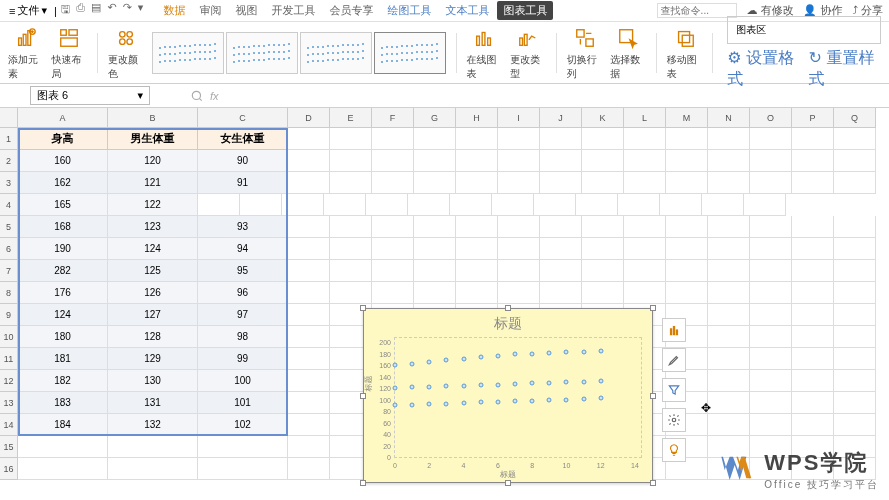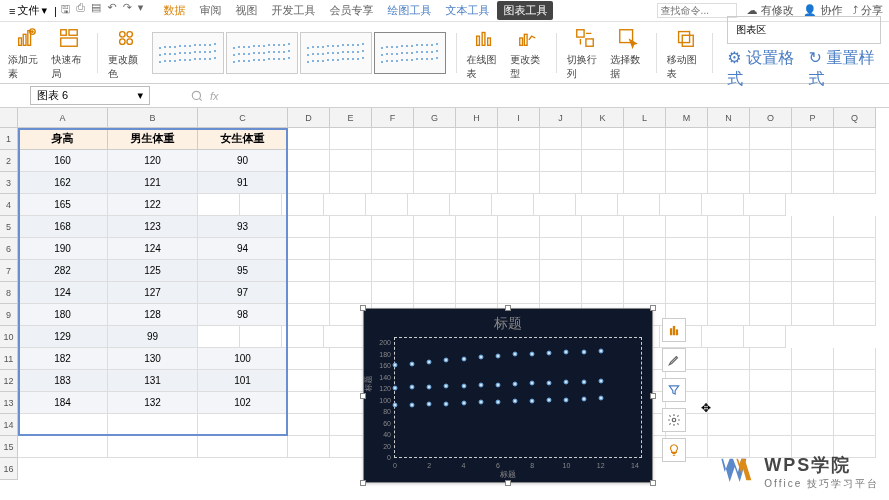--- a/index.html
+++ b/index.html
@@ -40,37 +40,37 @@
 .colheads{display:flex;height:20px}
 .colhead{height:20px;border-right:1px solid #ccc;border-bottom:1px solid #ccc;background:#f3f3f3;display:flex;align-items:center;justify-content:center;font-size:9px;color:#555}
 .cA,.cB,.cC{width:90px}
 .cD,.cE,.cF,.cG,.cH,.cI,.cJ,.cK,.cL,.cM,.cN,.cO,.cP,.cQ{width:42px}
 .datarow{display:flex;height:22px}
 .cell{border-right:1px solid #ddd;border-bottom:1px solid #ddd;display:flex;align-items:center;justify-content:center;font-size:10px}
 .thead{background:#fdf1e3;font-weight:bold;font-size:11px;border-color:#ccc}
 .tbody{background:#f3f5f8}
 .tbody.alt{background:#eef1f5}
 .data-tbl{position:relative}
-.chart-float{position:absolute;left:345px;top:200px;width:290px;height:175px;background:#0f172a;border:1px solid #888;box-shadow:0 1px 3px rgba(0,0,0,.2)}
+.chart-float{position:absolute;left:345px;top:200px;width:290px;height:175px;background:#fef9c3;border:1px solid #888;box-shadow:0 1px 3px rgba(0,0,0,.2)}
 .chart-float .h{position:absolute;width:6px;height:6px;background:#fff;border:1px solid #888}
 .h.tl{top:-4px;left:-4px}.h.tr{top:-4px;right:-4px}.h.bl{bottom:-4px;left:-4px}.h.br{bottom:-4px;right:-4px}
 .h.tm{top:-4px;left:50%;margin-left:-3px}.h.bm{bottom:-4px;left:50%;margin-left:-3px}
 .h.ml{left:-4px;top:50%;margin-top:-3px}.h.mr{right:-4px;top:50%;margin-top:-3px}
 .chart-title{text-align:center;padding:6px;color:#888;font-size:14px}
 .chart-body{position:absolute;left:30px;top:28px;right:10px;bottom:24px;border:1px dashed #ccc}
 .ylabel{position:absolute;left:4px;top:50%;transform:rotate(-90deg) translateX(10px);transform-origin:left;font-size:8px;color:#888}
 .xlabel{position:absolute;bottom:2px;left:50%;transform:translateX(-50%);font-size:8px;color:#888}
 .side-tools{position:absolute;left:644px;top:210px;width:26px;display:flex;flex-direction:column;gap:6px}
 .tool-btn{width:24px;height:24px;border:1px solid #ccc;display:flex;align-items:center;justify-content:center;cursor:pointer;background:#fff}
 .tool-btn svg{width:14px;height:14px}
 .cursor{position:absolute;left:683px;top:293px;font-size:12px}
 .watermark{position:absolute;right:10px;bottom:8px;display:flex;align-items:center;gap:6px;opacity:.9}
 .watermark .logo{width:40px;height:40px}
 .watermark .txt{display:flex;flex-direction:column}
-.watermark .t1{font-size:18px;font-weight:bold;color:#333;letter-spacing:2px}
+.watermark .t1{font-size:22px;font-weight:bold;color:#333;letter-spacing:2px}
 .watermark .t2{font-size:10px;color:#666;letter-spacing:2px}
 .tick-y{position:absolute;left:-24px;font-size:7px;color:#888;width:20px;text-align:right}
 .tick-x{position:absolute;bottom:-12px;font-size:7px;color:#888;transform:translateX(-50%)}
 .pt{position:absolute;width:5px;height:5px;border:1px solid #5a9bd5;background:#d0e3f5;border-radius:50%;transform:translate(-50%,50%)}
 </style>
 </head>
 <body>
 
 <div class="topbar">
   <span class="menu-btn">≡ <span>文件</span> ▾</span>
@@ -542,20 +542,39 @@
           <div class="cell cD"></div>
           <div class="cell cD"></div>
           <div class="cell cD"></div>
           <div class="cell cD"></div>
           <div class="cell cD"></div>
           <div class="cell cD"></div>
           <div class="cell cD"></div>
           <div class="cell cD"></div>
         </div>
         <div class="datarow">
+          <div class="cell cA tbody">176</div>
+          <div class="cell cB tbody">126</div>
+          <div class="cell cC tbody">96</div>
+          <div class="cell cD"></div>
+          <div class="cell cD"></div>
+          <div class="cell cD"></div>
+          <div class="cell cD"></div>
+          <div class="cell cD"></div>
+          <div class="cell cD"></div>
+          <div class="cell cD"></div>
+          <div class="cell cD"></div>
+          <div class="cell cD"></div>
+          <div class="cell cD"></div>
+          <div class="cell cD"></div>
+          <div class="cell cD"></div>
+          <div class="cell cD"></div>
+          <div class="cell cD"></div>
+        </div>
+        <div class="datarow">
           <div class="cell cA tbody alt">124</div>
           <div class="cell cB tbody alt">127</div>
           <div class="cell cC tbody alt">97</div>
           <div class="cell cD"></div>
           <div class="cell cD"></div>
           <div class="cell cD"></div>
           <div class="cell cD"></div>
           <div class="cell cD"></div>
           <div class="cell cD"></div>
           <div class="cell cD"></div>
@@ -580,20 +599,21 @@
           <div class="cell cD"></div>
           <div class="cell cD"></div>
           <div class="cell cD"></div>
           <div class="cell cD"></div>
           <div class="cell cD"></div>
           <div class="cell cD"></div>
           <div class="cell cD"></div>
           <div class="cell cD"></div>
         </div>
         <div class="datarow">
+          <div class="cell cA tbody alt">181</div>
           <div class="cell cB tbody alt">129</div>
           <div class="cell cC tbody alt">99</div>
           <div class="cell cD"></div>
           <div class="cell cD"></div>
           <div class="cell cD"></div>
           <div class="cell cD"></div>
           <div class="cell cD"></div>
           <div class="cell cD"></div>
           <div class="cell cD"></div>
           <div class="cell cD"></div>

